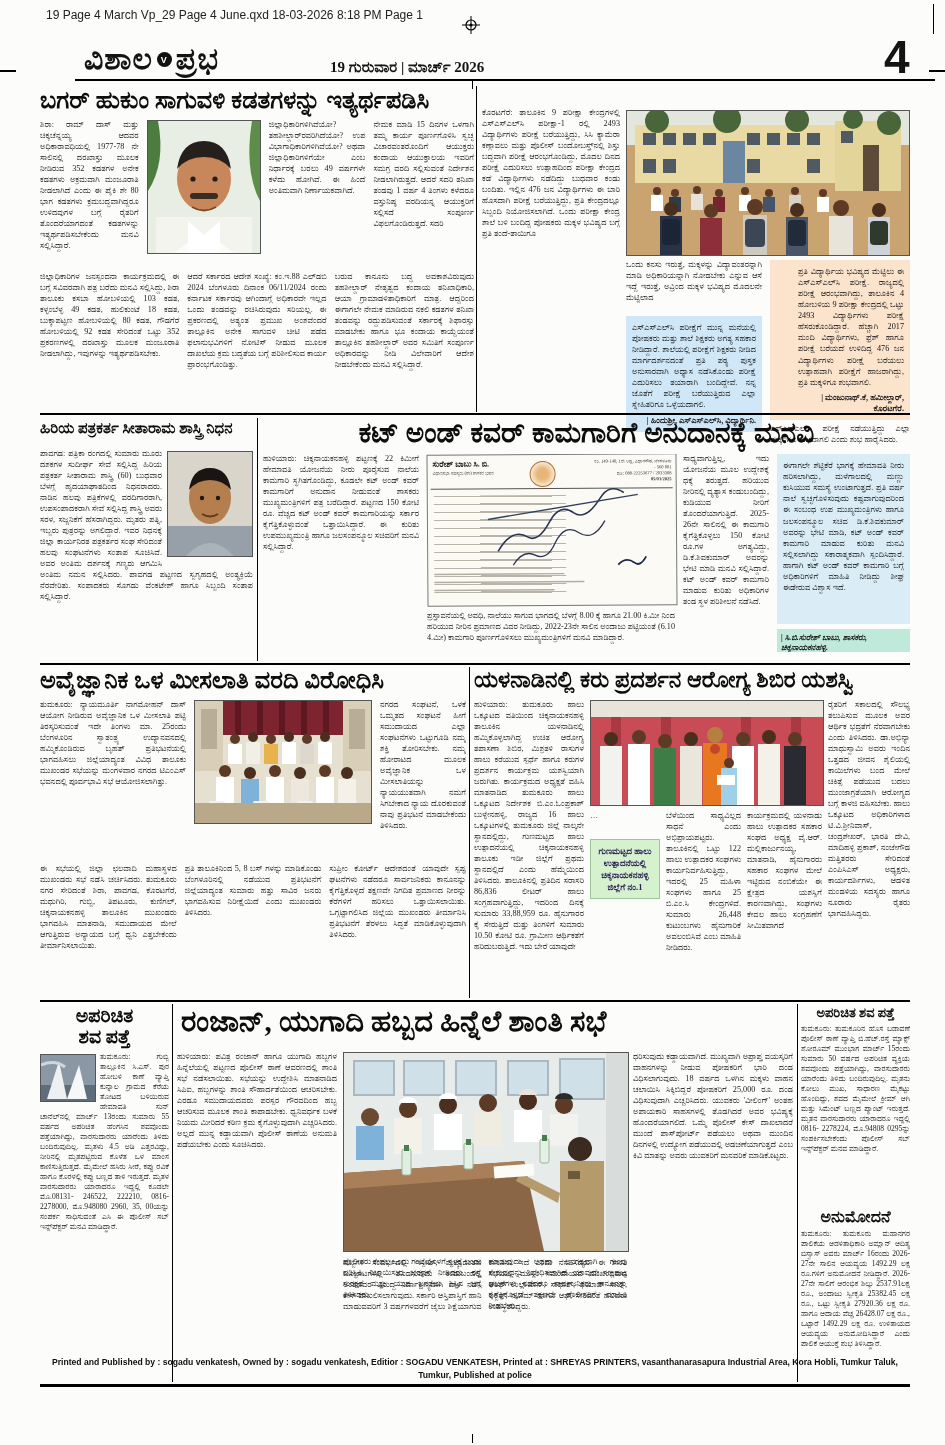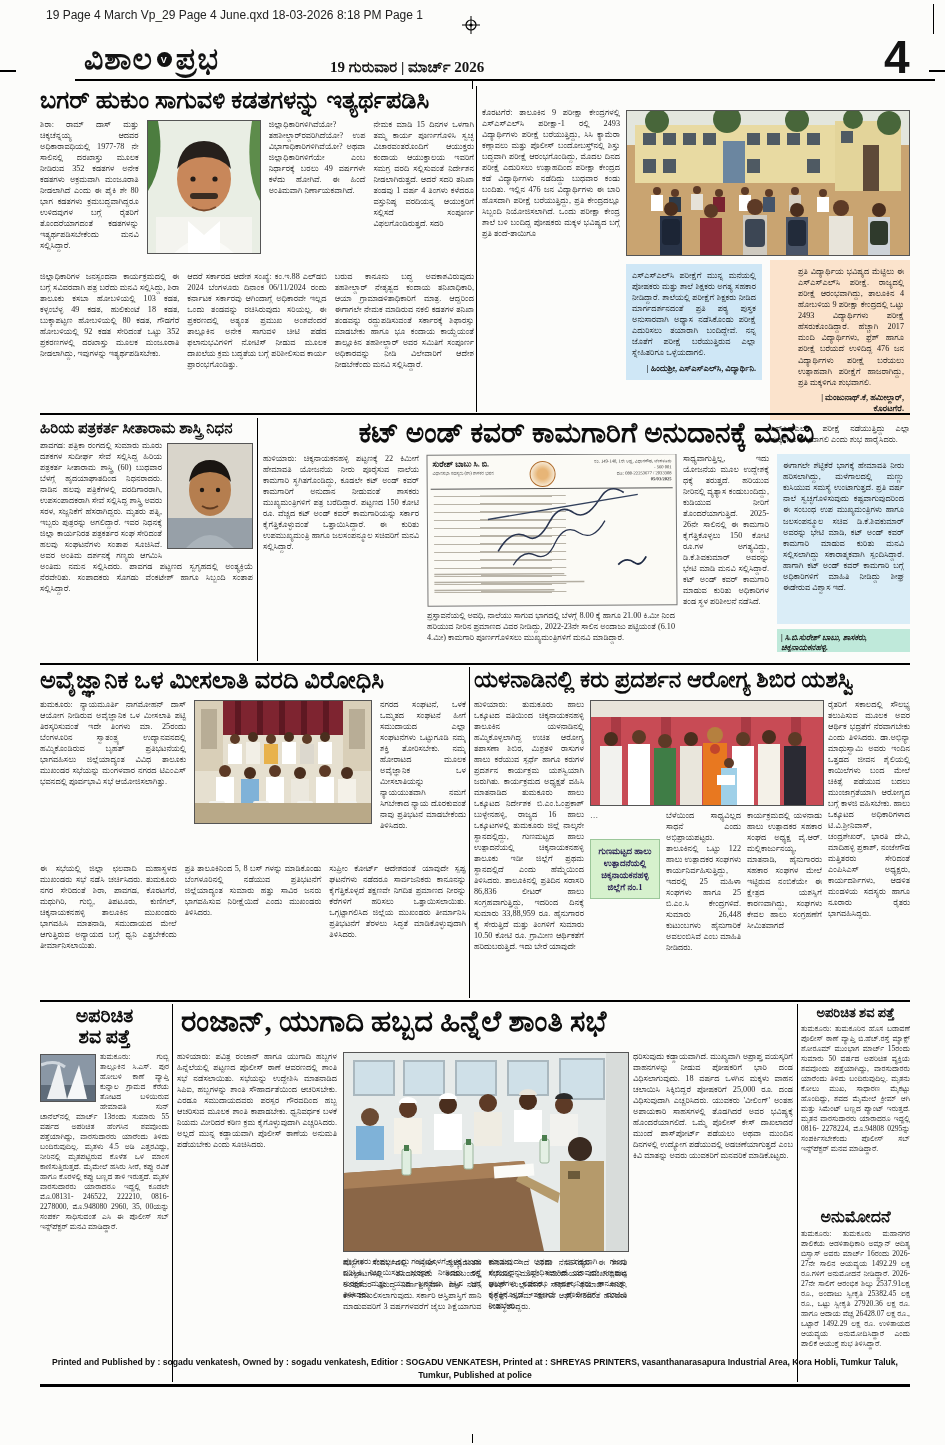--- a/index.html
+++ b/index.html
@@ -162,39 +162,40 @@
             <rect x="241" y="106" width="22" height="38" fill="#cdd3d8"></rect>
             <rect x="243" y="110" width="18" height="24" rx="4" fill="#2f3a2c"></rect>
         </g>
       </svg>
     </div>
     <div class="bd" style="position:absolute;left:0;top:26px;width:138px;height:304px;overflow:hidden;">
       <span>ಕೊರಟಗೆರೆ: ತಾಲೂಕಿನ 9 ಪರೀಕ್ಷಾ ಕೇಂದ್ರಗಳಲ್ಲಿ ಎಸ್‌ಎಸ್‌ಎಲ್‌ಸಿ ಪರೀಕ್ಷಾ-1 ರಲ್ಲಿ 2493 ವಿದ್ಯಾರ್ಥಿಗಳು ಪರೀಕ್ಷೆ ಬರೆಯುತ್ತಿದ್ದು, ಸಿಸಿ ಕ್ಯಾಮೆರಾ ಕಣ್ಗಾವಲು ಮತ್ತು ಪೊಲೀಸ್ ಬಂದೋಬಸ್ತ್‌ನಲ್ಲಿ ಶಿಸ್ತು ಬದ್ಧವಾಗಿ ಪರೀಕ್ಷೆ ಆರಂಭಗೊಂಡಿದ್ದು, ಮೊದಲ ದಿನದ ಪರೀಕ್ಷೆ ಎದುರಿಸಲು ಉತ್ಸಾಹದಿಂದ ಪರೀಕ್ಷಾ ಕೇಂದ್ರದ ಕಡೆ ವಿದ್ಯಾರ್ಥಿಗಳು ನಡೆದಿದ್ದು ಬುಧವಾರ ಕಂಡು ಬಂದಿತು.</span>
       <span>ಇಲ್ಲಿನ 476 ಜನ ವಿದ್ಯಾರ್ಥಿಗಳು ಈ ಬಾರಿ ಹೊಸದಾಗಿ ಪರೀಕ್ಷೆ ಬರೆಯುತ್ತಿದ್ದು, ಪ್ರತಿ ಕೇಂದ್ರದಲ್ಲೂ ಸಿಬ್ಬಂದಿ ನಿಯೋಜಿಸಲಾಗಿದೆ. ಒಂದು ಪರೀಕ್ಷಾ ಕೇಂದ್ರ ಶಾಲೆ ಬಳಿ ಬಂದಿದ್ದ ಪೋಷಕರು ಮಕ್ಕಳ ಭವಿಷ್ಯದ ಬಗ್ಗೆ ಪ್ರತಿ ತಂದೆ-ತಾಯಿಗೂ</span>
     </div>
     <div style="position:absolute;left:144px;top:178px;width:136px;">
+      <div class="bd" style="height:52px;overflow:hidden;">ಒಂದು ಕನಸು ಇರುತ್ತೆ, ಮಕ್ಕಳನ್ನು ವಿದ್ಯಾವಂತರನ್ನಾಗಿ ಮಾಡಿ ಅಧಿಕಾರಿಯನ್ನಾಗಿ ನೋಡಬೇಕು ಎನ್ನುವ ಆಸೆ ಇದ್ದೆ ಇರುತ್ತೆ, ಅವ್ರಿಂದ ಮಕ್ಕಳ ಭವಿಷ್ಯದ ಮೊದಲನೇ ಮೆಟ್ಟಿಲಾದ</div>
       <div class="qbox" style="background:#cfe7f6;margin-top:4px;">
         <span>ಎಸ್‌ಎಸ್‌ಎಲ್‌ಸಿ ಪರೀಕ್ಷೆಗೆ ಮುನ್ನ ಮನೆಯಲ್ಲಿ ಪೋಷಕರು ಮತ್ತು ಶಾಲೆ ಶಿಕ್ಷಕರು ಅಗತ್ಯ ಸಹಕಾರ ನೀಡಿದ್ದಾರೆ. ಶಾಲೆಯಲ್ಲಿ ಪರೀಕ್ಷೆಗೆ ಶಿಕ್ಷಕರು ನೀಡಿದ ಮಾರ್ಗದರ್ಶನದಂತೆ ಪ್ರತಿ ಪಠ್ಯ ಪುಸ್ತಕ ಅನುಸಾರವಾಗಿ ಅಧ್ಯಾಸ ನಡೆಸಿಕೊಂಡು ಪರೀಕ್ಷೆ ಎದುರಿಸಲು ತಯಾರಾಗಿ ಬಂದಿದ್ದೇವೆ. ನನ್ನ ಜೊತೆಗೆ ಪರೀಕ್ಷೆ ಬರೆಯುತ್ತಿರುವ ಎಲ್ಲಾ ಸ್ನೇಹಿತರಿಗೂ ಒಳ್ಳೆಯದಾಗಲಿ.</span>
         <div class="qby">| ಹಿಂದುಶ್ರೀ, ಎಸ್‌ಎಸ್‌ಎಲ್‌ಸಿ, ವಿದ್ಯಾರ್ಥಿನಿ.</div>
       </div>
     </div>
     <div style="position:absolute;left:288px;top:178px;width:140px;">
       <div class="qbox" style="background:#fbe3cc;padding-left:28px;">
         <span>ಪ್ರತಿ ವಿದ್ಯಾರ್ಥಿಯ ಭವಿಷ್ಯದ ಮೆಟ್ಟಿಲು ಈ ಎಸ್‌ಎಸ್‌ಎಲ್‌ಸಿ ಪರೀಕ್ಷೆ. ರಾಜ್ಯದಲ್ಲಿ ಪರೀಕ್ಷೆ ಆರಂಭವಾಗಿದ್ದು, ತಾಲೂಕಿನ 4 ಹೋಬಳಿಯ 9 ಪರೀಕ್ಷಾ ಕೇಂದ್ರದಲ್ಲಿ ಒಟ್ಟು 2493 ವಿದ್ಯಾರ್ಥಿಗಳು ಪರೀಕ್ಷೆ ಹೆಸರುಕೊಂಡಿದ್ದಾರೆ. ಹೆಚ್ಚಾಗಿ 2017 ಮಂದಿ ವಿದ್ಯಾರ್ಥಿಗಳು, ಫ್ರೆಶ್ ಹಾಗೂ ಪರೀಕ್ಷೆ ಬರೆಯದೆ ಉಳಿದಿದ್ದ 476 ಜನ ವಿದ್ಯಾರ್ಥಿಗಳು ಪರೀಕ್ಷೆ ಬರೆಯಲು ಉತ್ಸಾಹವಾಗಿ ಪರೀಕ್ಷೆಗೆ ಹಾಜರಾಗಿದ್ದು, ಪ್ರತಿ ಮಕ್ಕಳಿಗೂ ಶುಭವಾಗಲಿ.</span>
         <div class="qby">| ಮಂಜುನಾಥ್.ಕೆ, ಹಮೀಲ್ದಾರ್, ಕೊರಟಗೆರೆ.</div>
       </div>
       <div class="bd" style="margin-top:4px;">ಎಸ್‌ಎಸ್‌ಎಲ್‌ಸಿ ಪರೀಕ್ಷೆ ನಡೆಯುತ್ತಿದ್ದು ಎಲ್ಲಾ ಮಕ್ಕಳಿಗೂ ಶುಭವಾಗಲಿ ಎಂದು ಶುಭ ಹಾರೈಸಿದರು.</div>
     </div>
   </div>
 
   <div class="hr" style="left:40px;top:413px;width:870px;"></div>
 
   <div class="article" style="left:40px;top:420px;width:213px;height:240px;">
     <div class="hl" style="font-size:15px;">ಹಿರಿಯ ಪತ್ರಕರ್ತ ಸೀತಾರಾಮ ಶಾಸ್ತ್ರಿ ನಿಧನ</div>
-    <div style="margin-top:5px;">
+    <div style="margin-top:13px;">
       <div class="ph" style="float:right;width:84px;height:104px;margin:2px 0 3px 5px;">
         <svg width="84" height="104" viewBox="0 0 84 104">
           <rect width="84" height="104" fill="#d9d5cb"></rect>
           <rect x="0" y="74" width="84" height="30" fill="#97a0a8"></rect>
           <path d="M18,104 q24,-26 48,0 Z" fill="#aab3ba"></path>
           <ellipse cx="42" cy="46" rx="21" ry="26" fill="#b57e4f"></ellipse>
           <path d="M21,38 q3,-22 21,-22 q18,0 21,22 q-8,-10 -21,-10 q-13,0 -21,10Z" fill="#1a1512"></path>
           <circle cx="34" cy="46" r="2.2" fill="#1c1713"></circle>
             <circle cx="50" cy="46" r="2.2" fill="#1c1713"></circle>
           <path d="M34,62 q8,5 16,0" stroke="#5e3a20" stroke-width="2" fill="none"></path>

